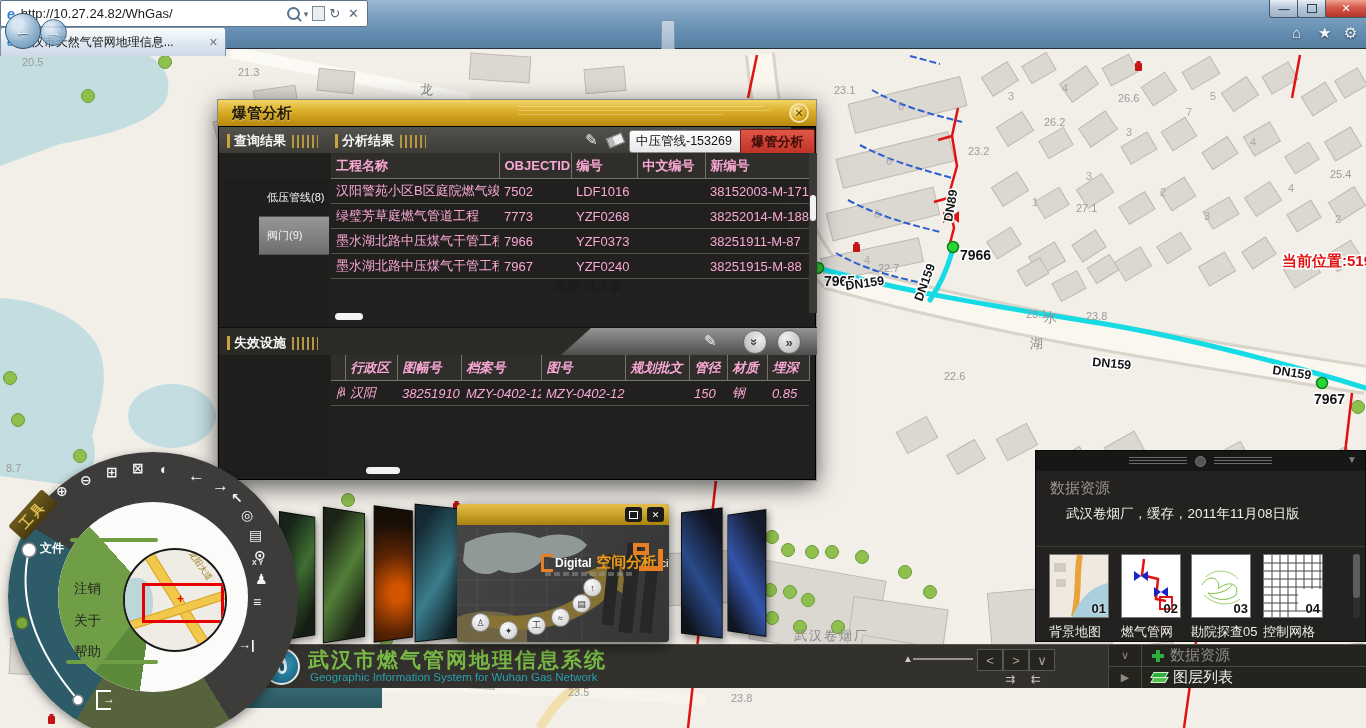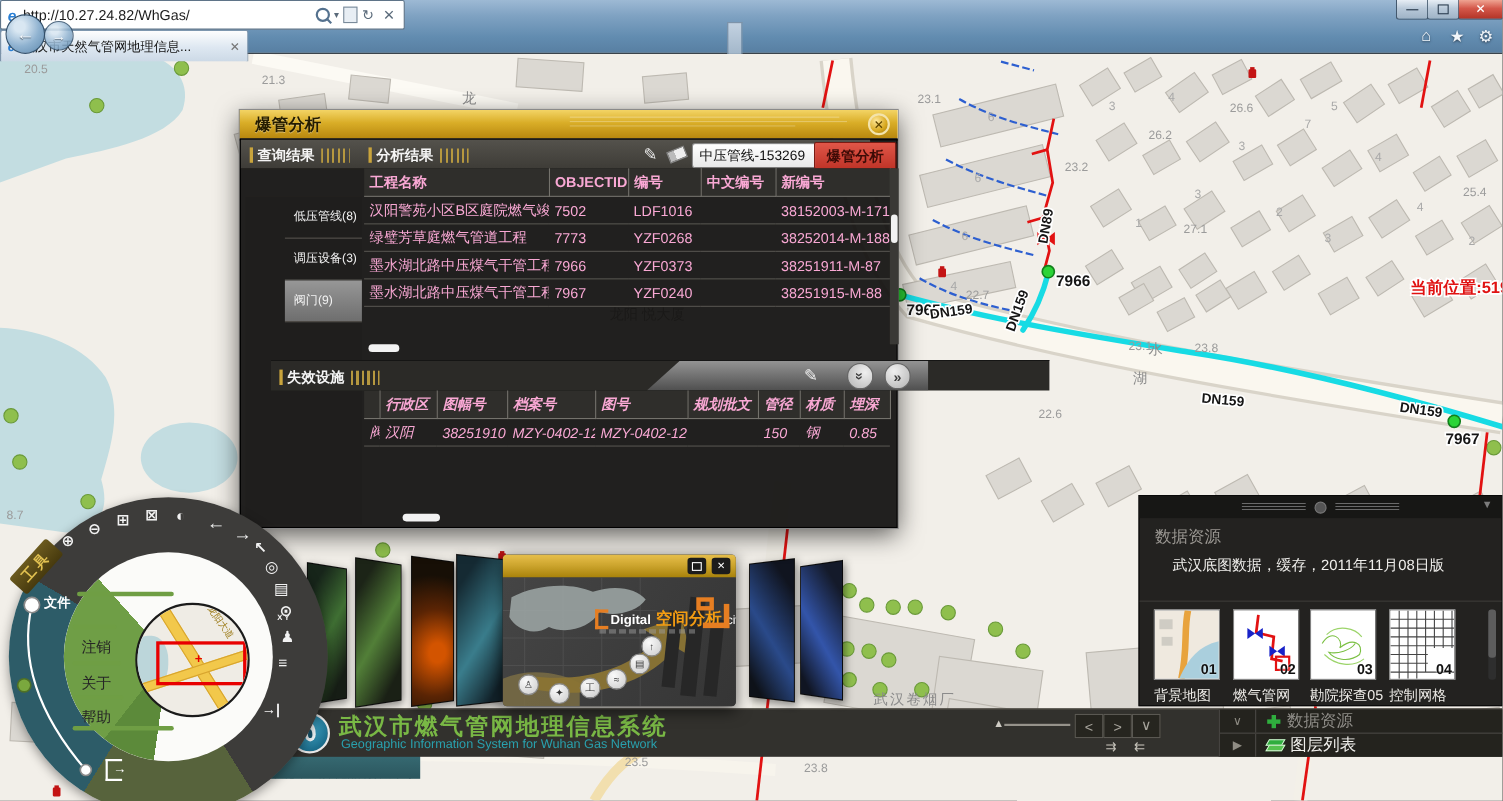--- a/index.html
+++ b/index.html
@@ -433,21 +433,21 @@
   </div>
 
   <div id="dpanel" class="abs">
     <div id="dphandle">
       <span class="hlines"></span>
       <span class="hcirc"></span>
       <span class="hlines"></span>
       <span class="abs" style="right:8px;top:3px;color:#7c7c7c;font-size:10px;">▼</span>
     </div>
     <div id="dptitle">数据资源</div>
-    <div id="dpdesc">武汉底图数据，缓存，2011年11月08日版</div>
+    <div id="dpdesc">武汉卷烟厂，缓存，2011年11月08日版</div>
     <div class="abs" style="left:0;top:95px;width:329px;height:1px;background:#3c3b38;"></div>
 
     <div class="tile" style="left:13px;">
       <svg width="58" height="62">
           <rect width="58" height="62" fill="#efe9df"></rect>
         <path d="M30,0 C26,18 30,34 24,62" stroke="#e8a33d" stroke-width="6" fill="none"></path>
         <path d="M58,28 C40,32 30,44 22,62 L58,62 Z" fill="#aacfdd"></path>
         <rect x="4" y="8" width="12" height="9" fill="#cfccc4"></rect>
           <rect x="6" y="24" width="10" height="8" fill="#cfccc4"></rect>
       </svg>
@@ -562,21 +562,20 @@
         <span class="eraser abs" style="left:388px;top:8px;"></span>
         <div id="combo">
           <span class="val">中压管线-153269</span>
           <span class="arrow">▼</span>
         </div>
         <div id="burstbtn">爆管分析</div>
       </div>
 
       <div id="qlist" class="abs">
         <div class="qitem">低压管线(8)</div>
-        <div class="qitem">调压设备(3)</div>
         <div class="qitem sel">阀门(9)</div>
       </div>
 
       <table class="dtable" style="left:112px;top:26px;width:478px;">
         <colgroup>
             <col style="width:168px">
             <col style="width:72px">
             <col style="width:66px">
             <col style="width:68px">
             <col style="width:104px">
@@ -616,21 +615,21 @@
           <td>YZF0240</td>
               <td></td>
           <td>38251915-M-88</td>
         </tr>
       </tbody>
         </table>
       <div class="scrollthumb abs" style="left:116px;top:186px;width:28px;height:7px;"></div>
       <div class="abs" style="left:590px;top:26px;width:8px;height:160px;background:#3a3936;"></div>
       <div class="scrollthumb abs" style="left:591px;top:68px;width:6px;height:26px;"></div>
 
-      <div class="abs" style="left:0;top:200px;width:708px;height:27px;background:#2b2a27;border-top:1px solid #111;margin-left:27px;">
+      <div class="abs" style="left:0;top:200px;width:598px;height:27px;background:#2b2a27;border-top:1px solid #111;">
         <span class="sechdr" style="position:absolute;left:8px;top:6px;">
           <span>失效设施</span>
             <span class="stripes"></span>
         </span>
         <div id="ftoolbar"></div>
         <span class="abs" style="left:485px;top:4px;color:#f5f5f5;font-size:15px;z-index:2;">✎</span>
         <div class="circbtn" style="left:524px;top:2px;transform:rotate(90deg);">»</div>
         <div class="circbtn" style="left:558px;top:2px;">»</div>
       </div>
 

